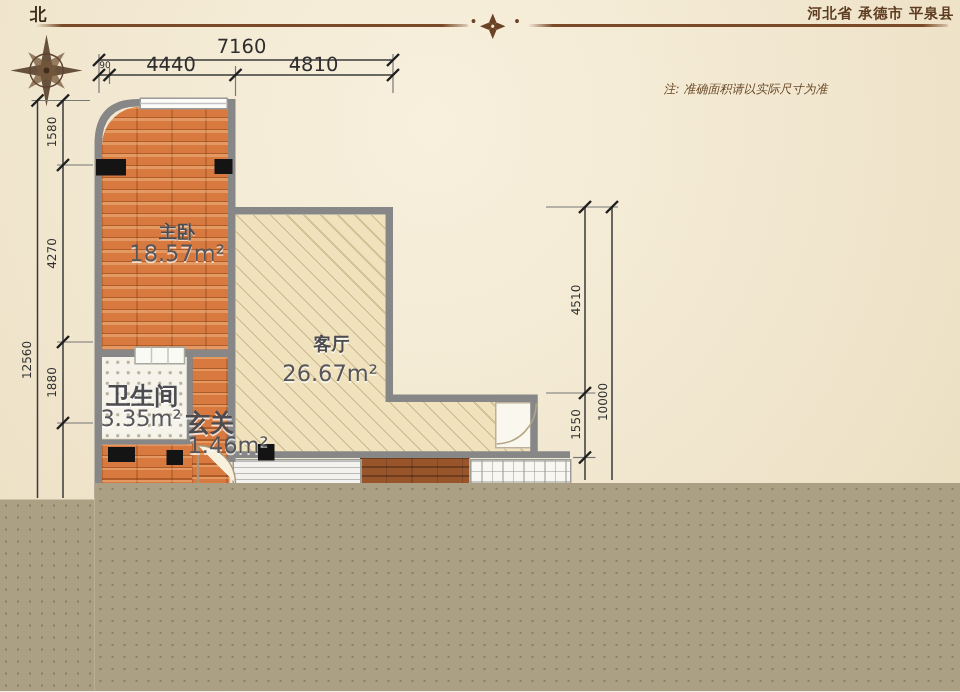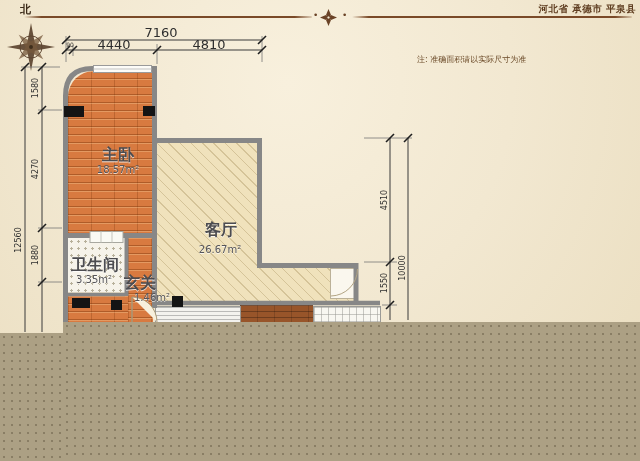--- a/index.html
+++ b/index.html
@@ -7,42 +7,42 @@
     font-family:"DejaVu Sans","Liberation Sans",sans-serif;
     background:radial-gradient(ellipse at 45% 18%, #f8f0dd 0%, #f2e8d1 45%, #e9dcbd 100%);}
   .abs{position:absolute;}
   
   .north{left:20px;top:2px;font-size:11px;font-weight:bold;color:#3b2a18;}
   .rule{top:16px;height:2px;background:linear-gradient(90deg,rgba(122,74,40,0),#7a4a28 6%,#7a4a28 94%,rgba(122,74,40,.2));border-radius:1px;}
   .ruledot{top:10px;font-size:9px;color:#6a４226;color:#6a4226;}
   .loc{left:440px;top:3px;width:196px;text-align:right;font-size:9.5px;font-weight:bold;color:#5e3c1f;letter-spacing:.5px;}
   .arealine{left:428px;top:24px;width:208px;text-align:center;font-size:12.5px;font-weight:bold;color:#45290f;}
   .arealine .gap{display:inline-block;width:10px;}
-  .note{left:417px;top:54px;width:182px;font-size:8px;color:#6b4a28;}
+  .note{left:406px;top:54px;width:182px;text-align:center;font-size:8px;color:#6b4a28;font-style:italic;}
   
   .wood{background-color:#d87a40;background-image:
     repeating-linear-gradient(180deg, rgba(255,225,175,.30) 0 1.5px, rgba(0,0,0,0) 1.5px 7px, rgba(125,55,12,.45) 7px 8px),
     repeating-linear-gradient(90deg, rgba(125,55,12,.30) 0 1px, rgba(0,0,0,0) 1px 23px);}
   .darkwood{background-color:#98552a;background-image:
     repeating-linear-gradient(180deg, rgba(0,0,0,.28) 0 1px, rgba(0,0,0,0) 1px 6px),
     repeating-linear-gradient(90deg, rgba(0,0,0,.15) 0 1px, rgba(0,0,0,0) 1px 17px);}
   .hatch{background-color:#f0e2bc;background-image:
     repeating-linear-gradient(45deg, rgba(150,125,70,.30) 0 1px, rgba(0,0,0,0) 1px 8px);}
   .tiledots{background-color:#f6f3ea;background-image:radial-gradient(circle,#b7b09a 1px,rgba(0,0,0,0) 1.3px);background-size:7px 7px;}
   .tilegrid{background-color:#f8f7f1;border:1px solid #9a9a96;background-image:
     repeating-linear-gradient(90deg, rgba(150,150,145,.5) 0 1px, rgba(0,0,0,0) 1px 7px),
     repeating-linear-gradient(180deg, rgba(150,150,145,.5) 0 1px, rgba(0,0,0,0) 1px 7px);}
   .stripes{background-color:#f3f2ee;border:1px solid #9a9a96;background-image:
     repeating-linear-gradient(180deg, rgba(140,140,140,.55) 0 1px, rgba(0,0,0,0) 1px 4px);}
   .whitebox{background:#faf7ee;border:1px solid #bbb198;}
   .overlay{background-color:#aca084;background-image:radial-gradient(circle,rgba(108,98,74,.55) .8px,rgba(0,0,0,0) 1px);background-size:8px 8px;}
   
   .roomname{transform:translate(-50%,-50%);font-weight:bold;color:#4c4c50;text-shadow:0 1px 0 rgba(255,255,255,.75);white-space:nowrap;}
-  .roomarea{transform:translate(-50%,-50%);color:#55555a;text-shadow:0 1px 0 rgba(255,255,255,.7);white-space:nowrap;font-size:10px;}
-  .fs12{font-size:16px;} .fs11{font-size:16px;}
+  .roomarea{transform:translate(-50%,-50%);color:#55555a;text-shadow:0 1px 0 rgba(255,255,255,.7);white-space:nowrap;font-size:15px;}
+  .fs12{font-size:12px;} .fs11{font-size:16px;}
   .hlab{transform:translate(-50%,-50%);font-size:13px;color:#2e2e2e;white-space:nowrap;}
   .hlab.small{font-size:6px;}
   .vlab{transform:translate(-50%,-50%) rotate(-90deg);font-size:8px;color:#2e2e2e;white-space:nowrap;}
   svg{display:block;}
 </style>
 </head>
 <body>
 
 <div class="canvas">
 

